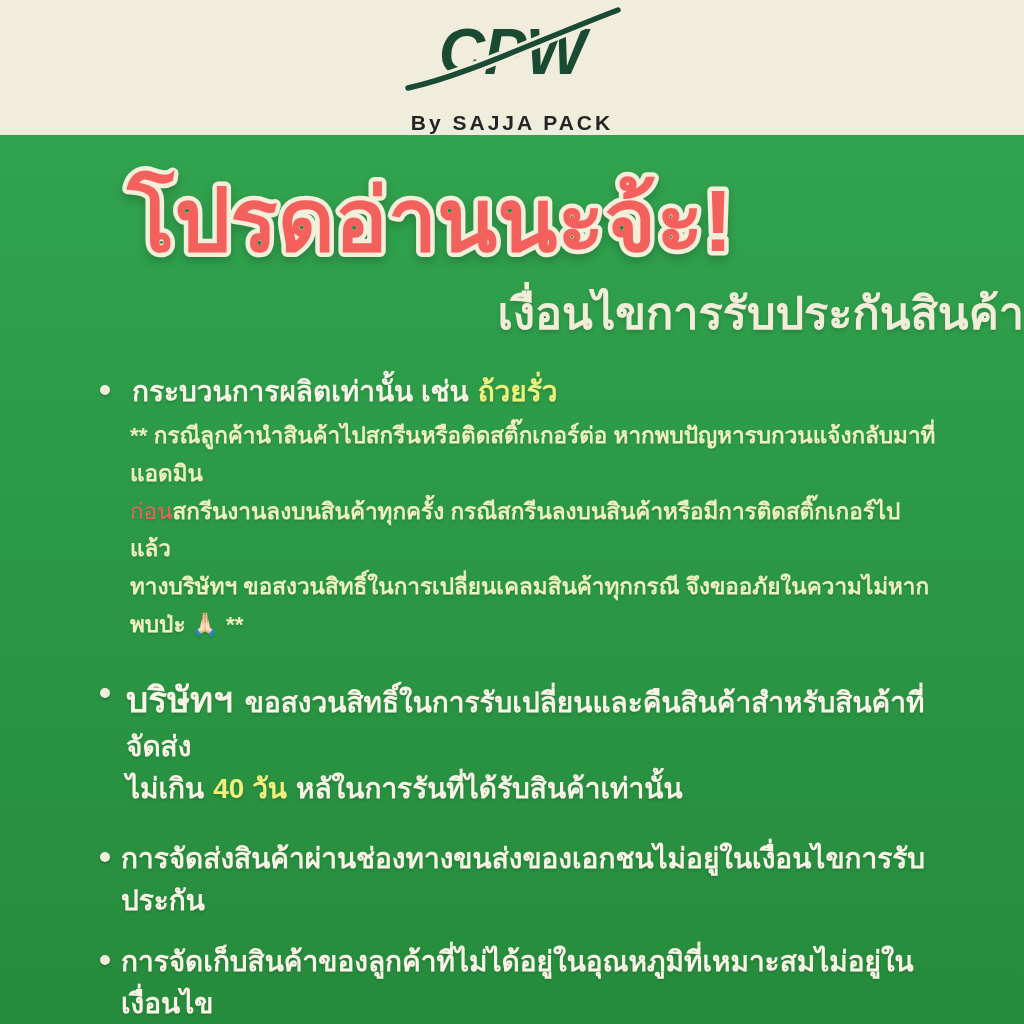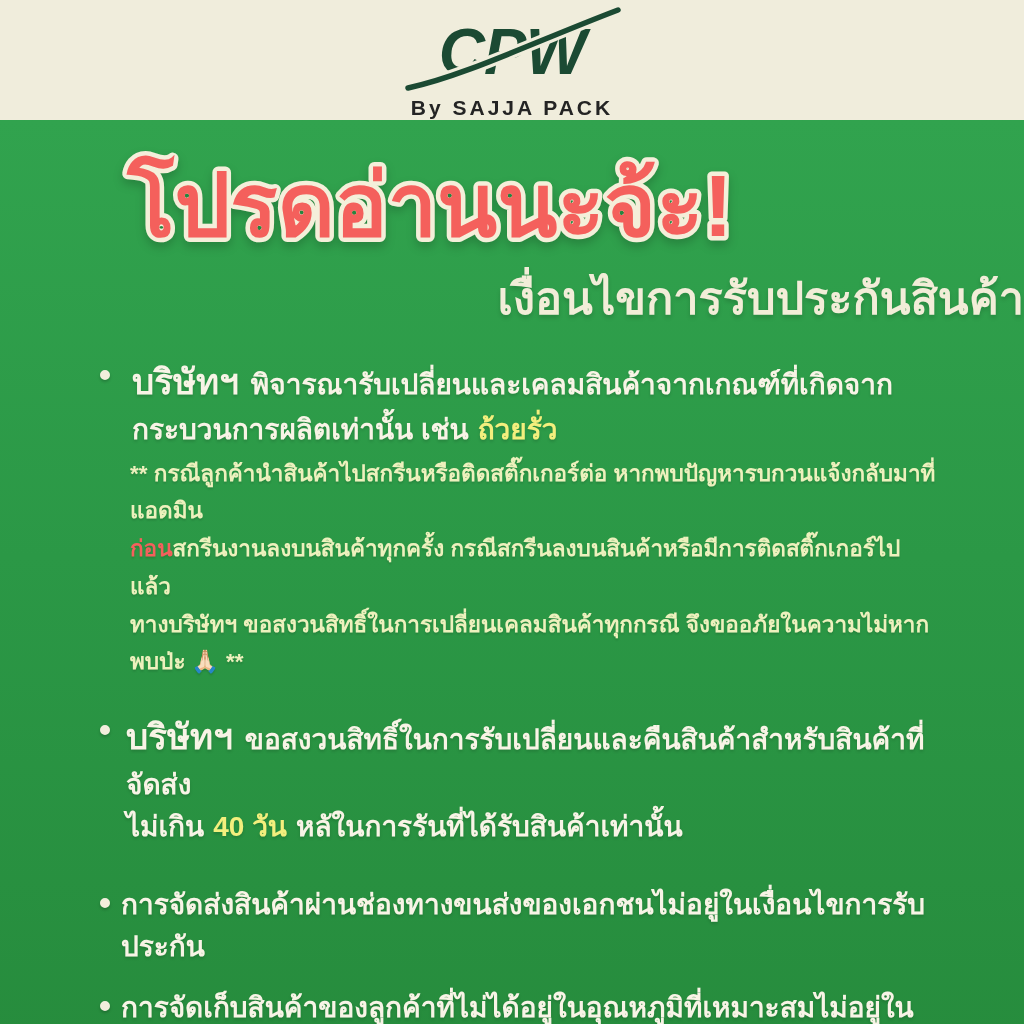--- a/index.html
+++ b/index.html
@@ -3,38 +3,38 @@
 <meta charset="utf-8">
 <style>
   * { margin:0; padding:0; box-sizing:border-box; }
   html,body { width:1024px; height:1024px; overflow:hidden; }
   body { font-family:"Liberation Sans","DejaVu Sans",sans-serif; }
 
   .poster { width:1024px; height:1024px; display:flex; flex-direction:column; background:#F0EDDC; }
 
   
   .header { height:147px; display:flex; flex-direction:column; align-items:center; justify-content:center; background:#F0EDDC; padding-top:4px; }
-  .logo-sub { font-size:21px; font-weight:700; letter-spacing:3px; color:#242424; margin-top:0; }
+  .logo-sub { font-size:21px; font-weight:700; letter-spacing:3px; color:#242424; margin-top:15px; }
 
   
   .main { flex:1; background:linear-gradient(180deg,#31A34E 0%,#2B9846 45%,#268B3C 100%); padding-top:22px; }
   .title-wrap { text-align:left; }
   .title-svg text { filter:drop-shadow(0 5px 5px rgba(0,0,0,0.18)); }
   .subtitle { text-align:right; font-size:45px; font-weight:700; color:#F2EDD8; margin-top:-6px; text-shadow:0 3px 4px rgba(0,0,0,0.15); }
 
   .content { padding:22px 86px 0 100px; }
   .bullet-row { display:flex; gap:22px; }
   .marker { flex:0 0 auto; width:8px; height:8px; border:5px solid #F2EEDC; background:#8B8272; border-radius:50%; margin-top:14px; box-shadow:0 2px 3px rgba(0,0,0,0.2); }
   .bullet-text { font-size:28px; line-height:1.5; color:#F8F4E6; font-weight:700; text-shadow:0 2px 3px rgba(0,0,0,0.15); }
   .lead { font-size:35px; font-weight:800; margin-right:12px; }
   .hl { color:#F3EF7D; }
   .hl-sp { margin:0 9px; }
   .note { margin:4px 0 30px 30px; font-size:22.5px; line-height:1.68; color:#EDF1BD; font-weight:600; text-shadow:0 2px 2px rgba(0,0,0,0.12); }
-  .note .red { color:#F4605C; font-weight:700; }
-  .gap-b2 { margin-bottom:36px;gap:16px; }
+  .note .red { color:#F4605C; font-weight:400; }
+  .gap-b2 { margin-bottom:28px;gap:16px; }
   .gap-sm { margin-bottom:19px;gap:11px; }
 </style>
 </head>
 <body>
 
 <div class="poster">
 
   <div class="header">
     <svg width="236" height="92" viewBox="0 0 236 92">
       <text x="118" y="70" text-anchor="middle" font-family="Liberation Sans, DejaVu Sans, sans-serif" font-size="64" font-weight="800" font-style="italic" letter-spacing="-1" fill="#1B4A33">CPW</text>
@@ -50,21 +50,20 @@
         <text x="430" y="94" text-anchor="middle" font-family="Liberation Sans, DejaVu Sans, sans-serif" font-size="88" font-weight="800" fill="#F4605C" stroke="#F4EFDA" stroke-width="9" stroke-linejoin="round" paint-order="stroke">โปรดอ่านนะจ้ะ!</text>
       </svg>
     </div>
     <div class="subtitle">เงื่อนไขการรับประกันสินค้า</div>
 
     <div class="content">
 
       <div class="bullet-row">
         <span class="marker"></span>
         <div class="bullet-text">
-          <div><span class="lead">บริษัทฯ</span><span>พิจารณารับเปลี่ยนและเคลมสินค้าจากเกณฑ์ที่เกิดจาก</span></div>
           <div><span>กระบวนการผลิตเท่านั้น เช่น</span><span class="hl hl-sp">ถ้วยรั่ว</span></div>
         </div>
       </div>
 
       <div class="note">
         <div>** กรณีลูกค้านำสินค้าไปสกรีนหรือติดสติ๊กเกอร์ต่อ หากพบปัญหารบกวนแจ้งกลับมาที่แอดมิน</div>
         <div><span class="red">ก่อน</span><span>สกรีนงานลงบนสินค้าทุกครั้ง กรณีสกรีนลงบนสินค้าหรือมีการติดสติ๊กเกอร์ไปแล้ว</span></div>
         <div>ทางบริษัทฯ ขอสงวนสิทธิ์ในการเปลี่ยนเคลมสินค้าทุกกรณี จึงขออภัยในความไม่หากพบป่ะ 🙏🏻 **</div>
       </div>
 

